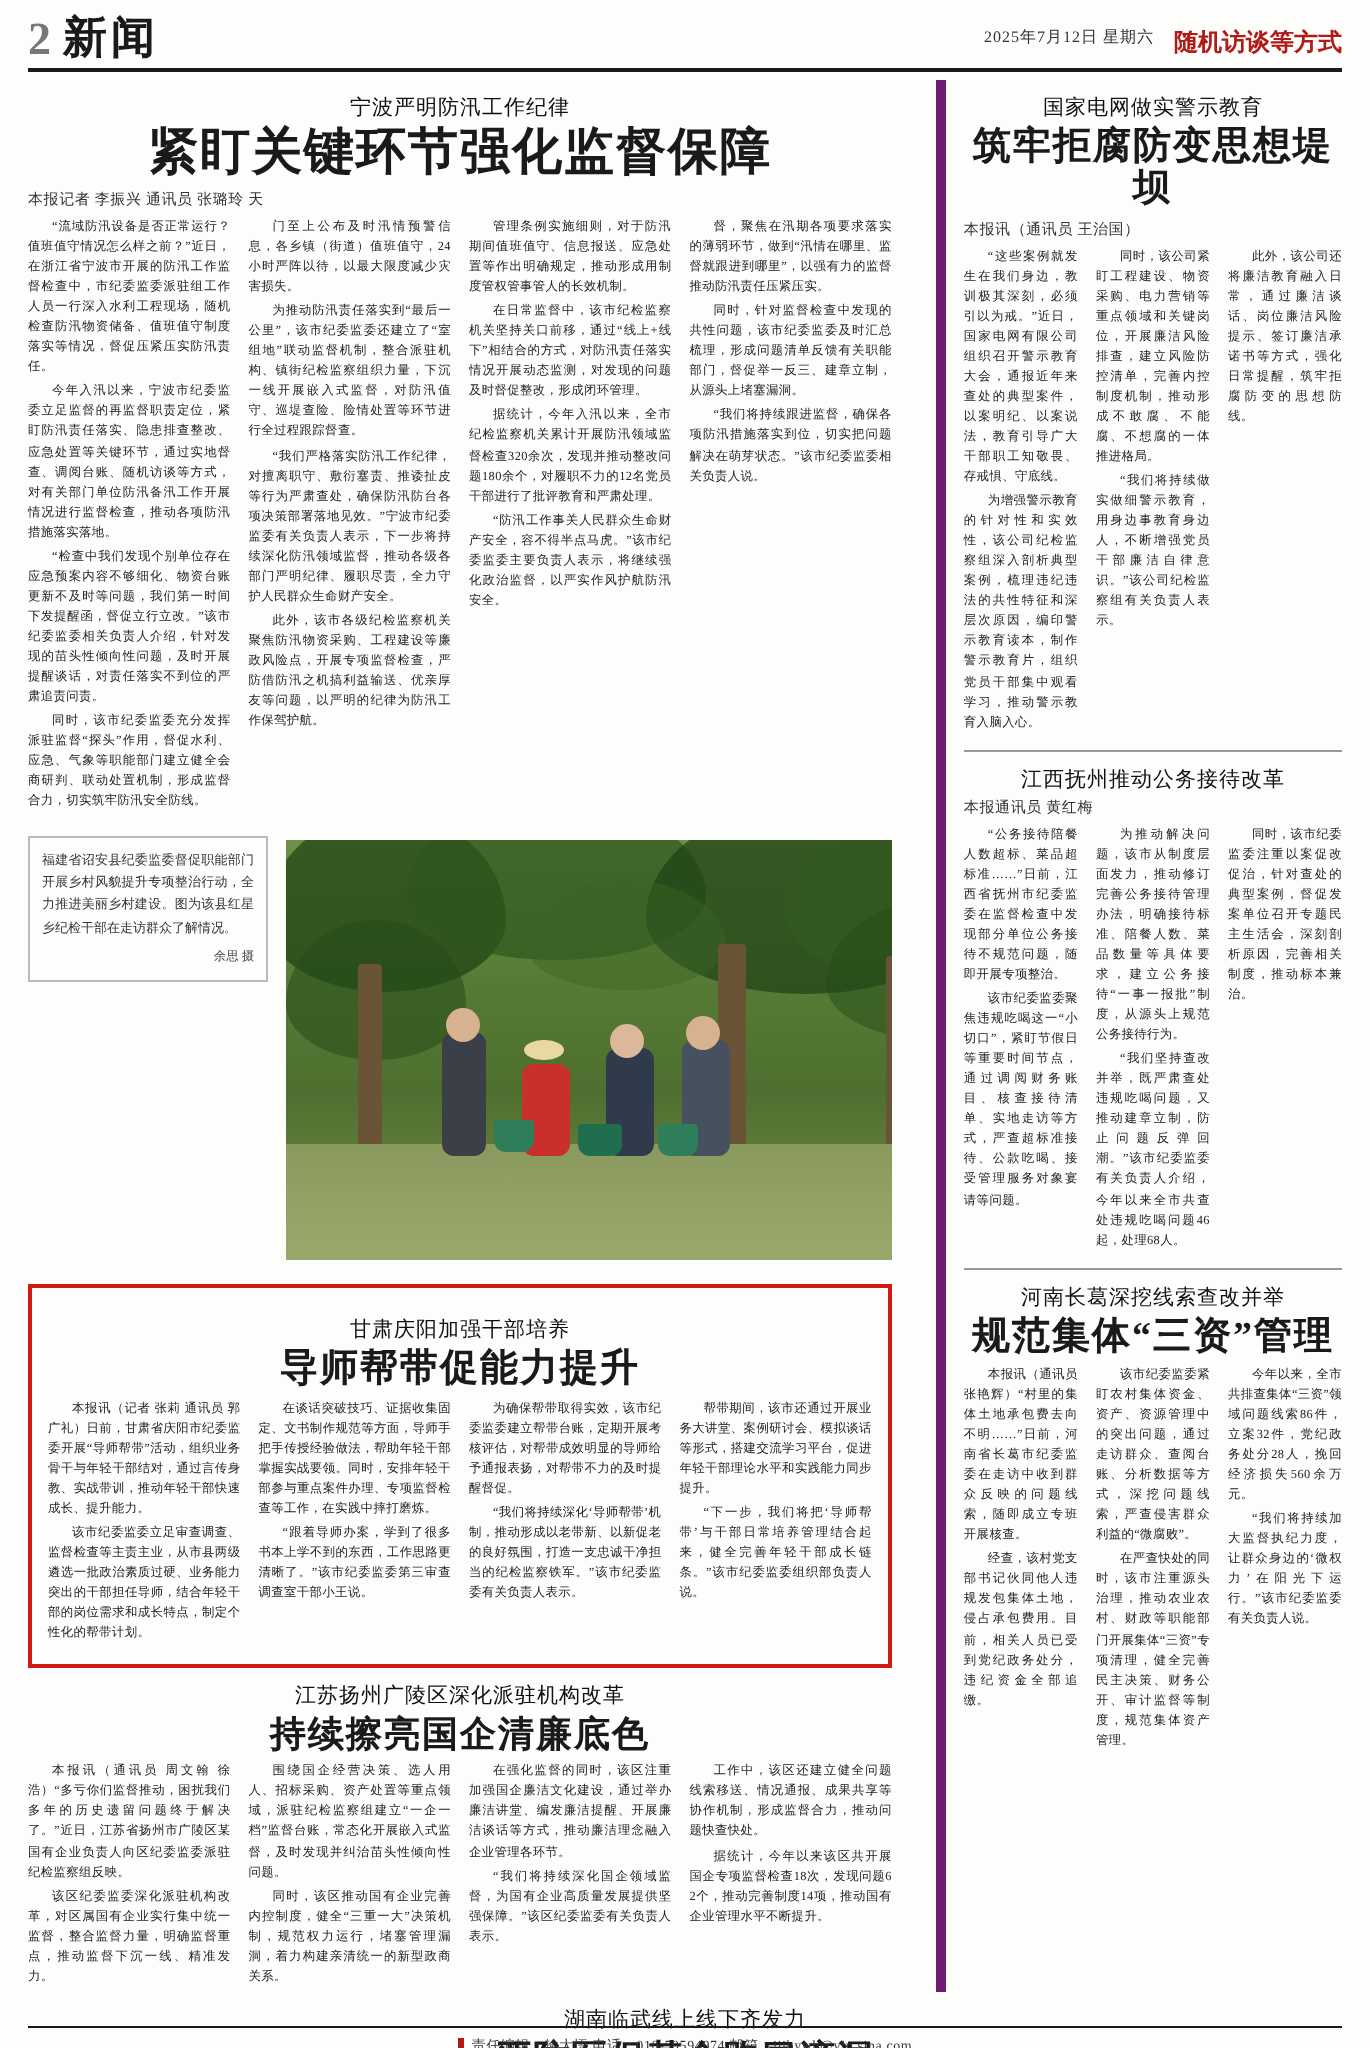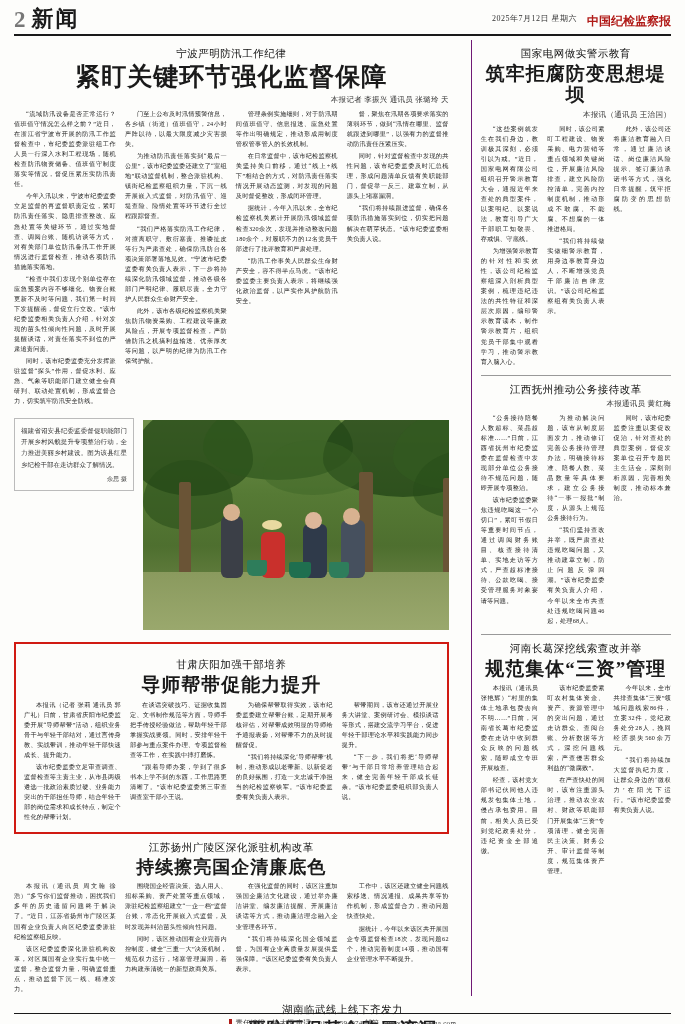--- a/index.html
+++ b/index.html
@@ -42,39 +42,39 @@
     text-align:center;font-size:10.5px;color:#111;margin:7px 0 2px;letter-spacing:.5px;
   }
   .headline{
     text-align:center;font-weight:bold;line-height:1.12;
     letter-spacing:1px;
   }
   .h-main{font-size:25px;margin:2px 0 4px;}
   .h-sub{font-size:19px;margin:2px 0 4px;text-align:center;}
   .h-mid{font-size:18px;margin:2px 0 4px;}
   .byline{
-    text-align:right;font-size:7.5px;color:#333;margin-bottom:4px;letter-spacing:.3px;
+    text-align:left;font-size:7.5px;color:#333;margin-bottom:4px;letter-spacing:.3px;
   }
 
   
   .cols{display:flex;gap:9px;}
   .col{flex:1;}
   .txt{
     font-size:6.2px;line-height:1.62;text-align:justify;
     color:#222;letter-spacing:.2px;
     word-break:break-all;
   }
   .txt p{margin:0 0 2px;text-indent:12px;}
 
   .rule{border-top:1px solid #999;margin:6px 0;}
 
   
   .main-area{display:flex;gap:22px;margin-top:4px;}
   .left-block{width:450px;}
-  .right-block{width:197px;border-left:1px solid #701a75;padding-left:9px;}
+  .right-block{width:197px;border-left:5px solid #701a75;padding-left:9px;}
 
   
   .photo{
     width:100%;height:210px;margin:6px 0 4px;position:relative;overflow:hidden;
     background:linear-gradient(180deg,#6f8f4a 0%,#567a35 35%,#4e6f2f 60%,#7d8f52 100%);
   }
   .photo .leaves{position:absolute;inset:0;}
   .photo .leaves i{position:absolute;border-radius:50% 50% 50% 50%/60% 60% 40% 40%;background:rgba(40,80,25,.55);}
   .photo .trunk{position:absolute;background:#6a5436;border-radius:2px;}
   .photo .ground{position:absolute;left:0;right:0;bottom:0;height:58px;background:linear-gradient(180deg,#8a9a5e,#9aa86d);}
@@ -105,21 +105,21 @@
 </head>
 <body>
 
 <div class="page">
 
   <div class="masthead">
     <div class="page-num">2</div>
     <div class="section-name">新闻</div>
     <div class="masthead-right">
       <div class="issue-date">2025年7月12日  星期六</div>
-      <div class="paper-logo">中国纪检监察报</div>
+      <div class="paper-logo">随机访谈等方式</div>
     </div>
   </div>
 
   <div class="main-area">
 
     <div class="left-block">
 
       <div class="kicker">宁波严明防汛工作纪律</div>
       <div class="headline h-main">紧盯关键环节强化监督保障</div>
       <div class="byline">本报记者 李振兴  通讯员 张璐玲 天</div>

